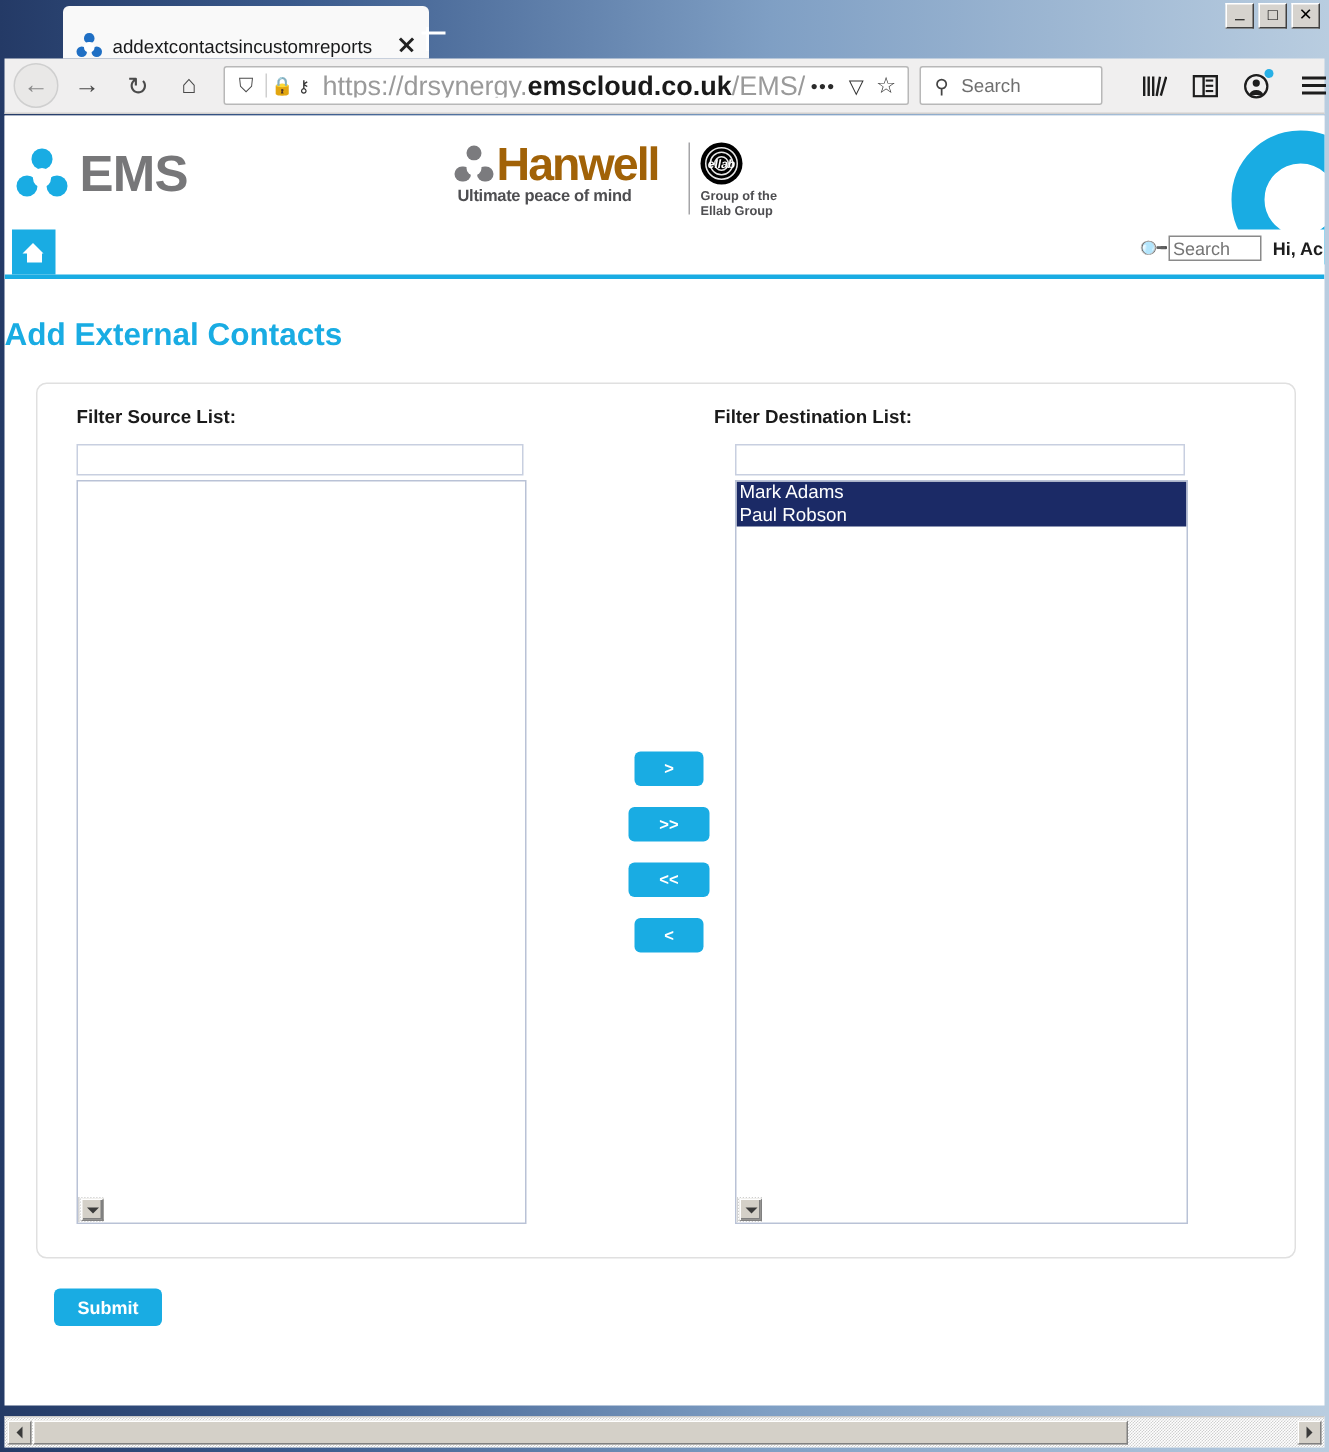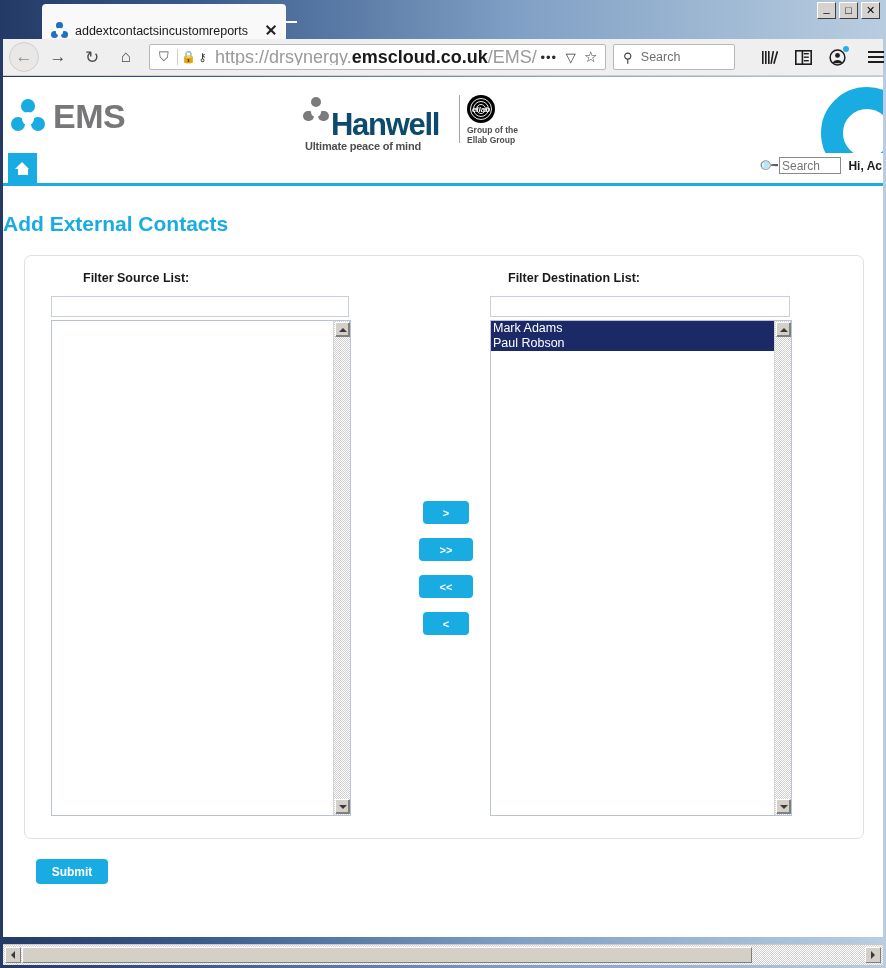--- a/index.html
+++ b/index.html
@@ -147,21 +147,21 @@
 
   
   #site-header { position: relative; height: 76px; background: #fff; }
   #ems-logo { position: absolute; left: 8px; top: 22px; display:flex; align-items:center; }
   #ems-mark { width: 34px; height: 34px; position: relative; margin-right: 8px; }
   #ems-text { font-size: 34px; color: #777779; letter-spacing: -0.5px; line-height: 34px; font-weight: 700; }
 
   #hanwell-logo { position: absolute; left: 300px; top: 18px; width: 220px; }
   #hanwell-top { display: flex; align-items: flex-start; }
   #hanwell-mark { width: 26px; height: 26px; position: relative; margin-right: 2px; margin-top: 2px; }
-  #hanwell-word { font-size: 31px; color: #0c4a6e; font-weight: 700; letter-spacing: -1.3px; line-height: 30px; margin-top: 15px; }
+  #hanwell-word { font-size: 31px; color: #a16207; font-weight: 700; letter-spacing: -1.3px; line-height: 30px; }
   #hanwell-tag { font-size: 11px; color: #4e4e51; font-weight: 700; margin-top: 0px; margin-left: 2px; letter-spacing: -0.2px; }
   #ellab-block {
     position: absolute; left: 156px; top: 0px;
     border-left: 1px solid #a5a5a8; padding-left: 7px; height: 48px;
   }
   #ellab-mark {
     width: 28px; height: 28px; border-radius: 50%;
     background: #000000; position: relative; overflow: hidden;
   }
   #ellab-mark .ring { position:absolute; border:1.3px solid #e8e8e8; border-radius:50%; }
@@ -215,37 +215,37 @@
     font-size: 21px; font-weight: 700; color: #19ace3;
   }
 
   
   #card {
     position: absolute; left: 21px; top: 178px;
     width: 840px; height: 584px;
     background: #fff; border: 1px solid #e0e0e0; border-radius: 7px;
   }
   .col-label {
-    position: absolute; font-size: 12.5px; font-weight: 700; color: #1a1a1a; margin-left: 32px;
+    position: absolute; font-size: 12.5px; font-weight: 700; color: #1a1a1a;
   }
   #src-label { left: 26px; top: 15px; }
   #dst-label { left: 451px; top: 15px; }
 
   .filter-input {
     position: absolute; height: 21px;
     border: 1px solid #c8cfe0; background: #fff;
     font-size: 12px; padding: 0 3px;
   }
   #src-filter { left: 26px; top: 40px; width: 298px; }
   #dst-filter { left: 465px; top: 40px; width: 300px; }
 
   .listbox {
     position: absolute; top: 64px; height: 496px;
     background: #fff; border: 1px solid #b9c2d6;
-    display: flex; overflow: hidden;
+    display: flex; overflow: hidden; flex-direction: column;
   }
   #src-list { left: 26px; width: 300px; }
   #dst-list { left: 465px; width: 302px; }
 
   .list-items { flex: 1 1 auto; overflow: hidden; padding: 0; }
   .list-item {
     font-size: 12.5px; line-height: 15px; padding: 0 2px;
     white-space: nowrap; color: #000; cursor: pointer;
   }
   .list-item.selected { background: #1b2a66; color: #ffffff; }

